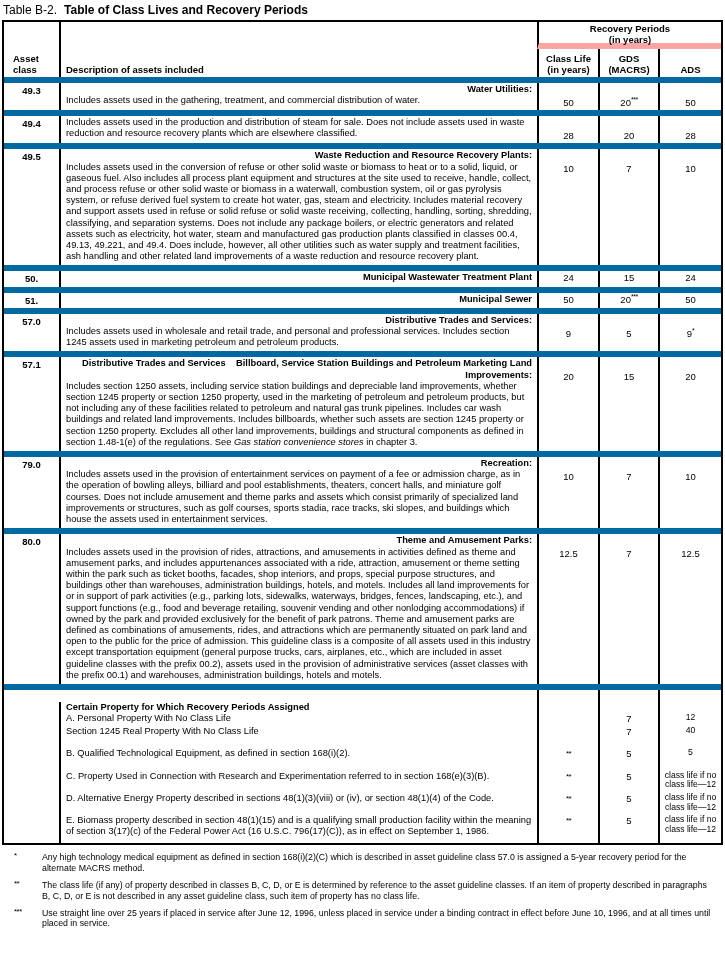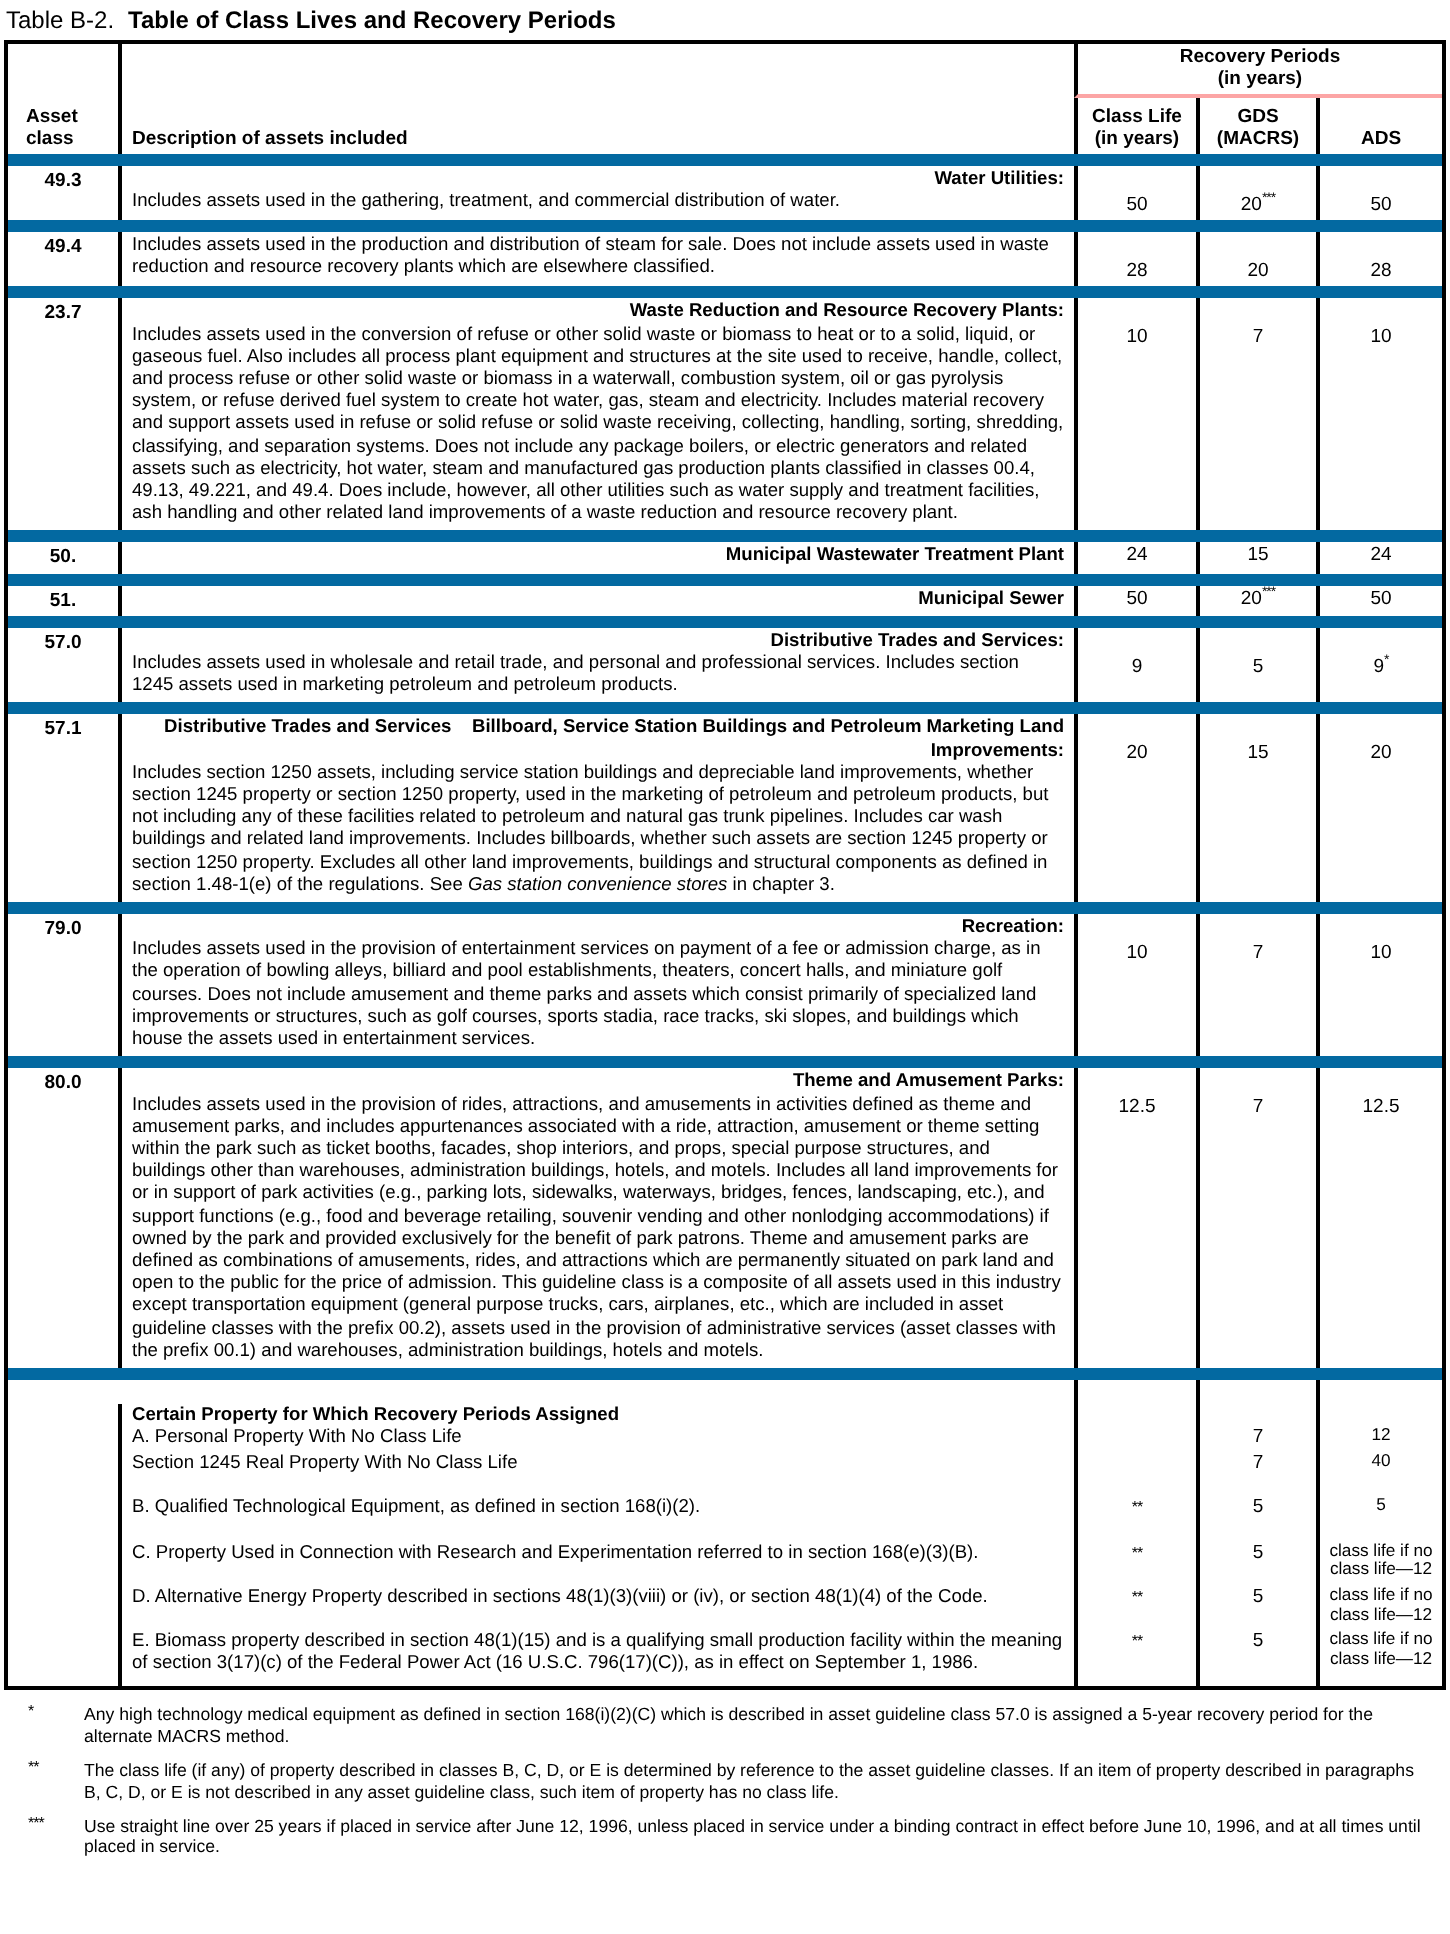--- a/index.html
+++ b/index.html
@@ -14,21 +14,21 @@
   .grid{display:grid;grid-template-columns:55px 1fr 61px 60px 63px;}
   .c{box-sizing:border-box;font-size:9.3px;line-height:11.2px;padding:1px 3px 2px 3px;}
   .bl{border-left:2px solid #000;}
   .bt{border-top:6px solid #0369a1;}
 
   
   .hdr{grid-template-rows:27px 28px;}
   .h{font-weight:bold;font-size:9.5px;line-height:10.5px;white-space:pre-line;box-sizing:border-box;}
   .h-asset{grid-column:1;grid-row:1/3;display:flex;align-items:flex-end;padding:2px 0 2px 9px;}
   .h-desc{grid-column:2;grid-row:1/3;display:flex;align-items:flex-end;padding:2px 4px 2px 5px;}
-  .h-rec{grid-column:3/6;grid-row:1;border-bottom:2px solid #fca5a5;display:flex;align-items:flex-start;justify-content:center;text-align:center;padding-top:2px;}
+  .h-rec{grid-column:3/6;grid-row:1;border-bottom:6px solid #fca5a5;display:flex;align-items:flex-start;justify-content:center;text-align:center;padding-top:2px;}
   .h-sub{display:flex;align-items:flex-end;justify-content:center;text-align:center;padding-bottom:2px;}
 
   
   .asset{font-weight:bold;font-size:9.5px;text-align:center;padding-top:2px;}
   .desc{padding:1px 5px 3px 5px;}
   .rowhead{font-weight:bold;text-align:right;}
   .val{text-align:center;font-size:9.5px;padding-top:14px;}
   .single .val{padding-top:1px;}
   sup{font-size:7px;line-height:0;vertical-align:super;letter-spacing:-0.5px;}
   .it{font-style:italic;}
@@ -89,21 +89,21 @@
       <div class="c asset">49.4</div>
       <div class="c desc bl">
         <div>Includes assets used in the production and distribution of steam for sale. Does not include assets used in waste reduction and resource recovery plants which are elsewhere classified.</div>
       </div>
       <div class="c val bl"><span>28</span></div>
       <div class="c val bl"><span>20</span><sup></sup></div>
       <div class="c val bl"><span>28</span><sup></sup></div>
     </div>
 
     <div class="grid bt">
-      <div class="c asset">23.7</div>
+      <div class="c asset">49.5</div>
       <div class="c desc bl">
         <div class="rowhead">Waste Reduction and Resource Recovery Plants:</div>
         <div>Includes assets used in the conversion of refuse or other solid waste or biomass to heat or to a solid, liquid, or gaseous fuel. Also includes all process plant equipment and structures at the site used to receive, handle, collect, and process refuse or other solid waste or biomass in a waterwall, combustion system, oil or gas pyrolysis system, or refuse derived fuel system to create hot water, gas, steam and electricity. Includes material recovery and support assets used in refuse or solid refuse or solid waste receiving, collecting, handling, sorting, shredding, classifying, and separation systems. Does not include any package boilers, or electric generators and related assets such as electricity, hot water, steam and manufactured gas production plants classified in classes 00.4, 49.13, 49.221, and 49.4. Does include, however, all other utilities such as water supply and treatment facilities, ash handling and other related land improvements of a waste reduction and resource recovery plant.</div>
       </div>
       <div class="c val bl"><span>10</span></div>
       <div class="c val bl"><span>7</span><sup></sup></div>
       <div class="c val bl"><span>10</span><sup></sup></div>
     </div>
 
     <div class="grid bt single">

